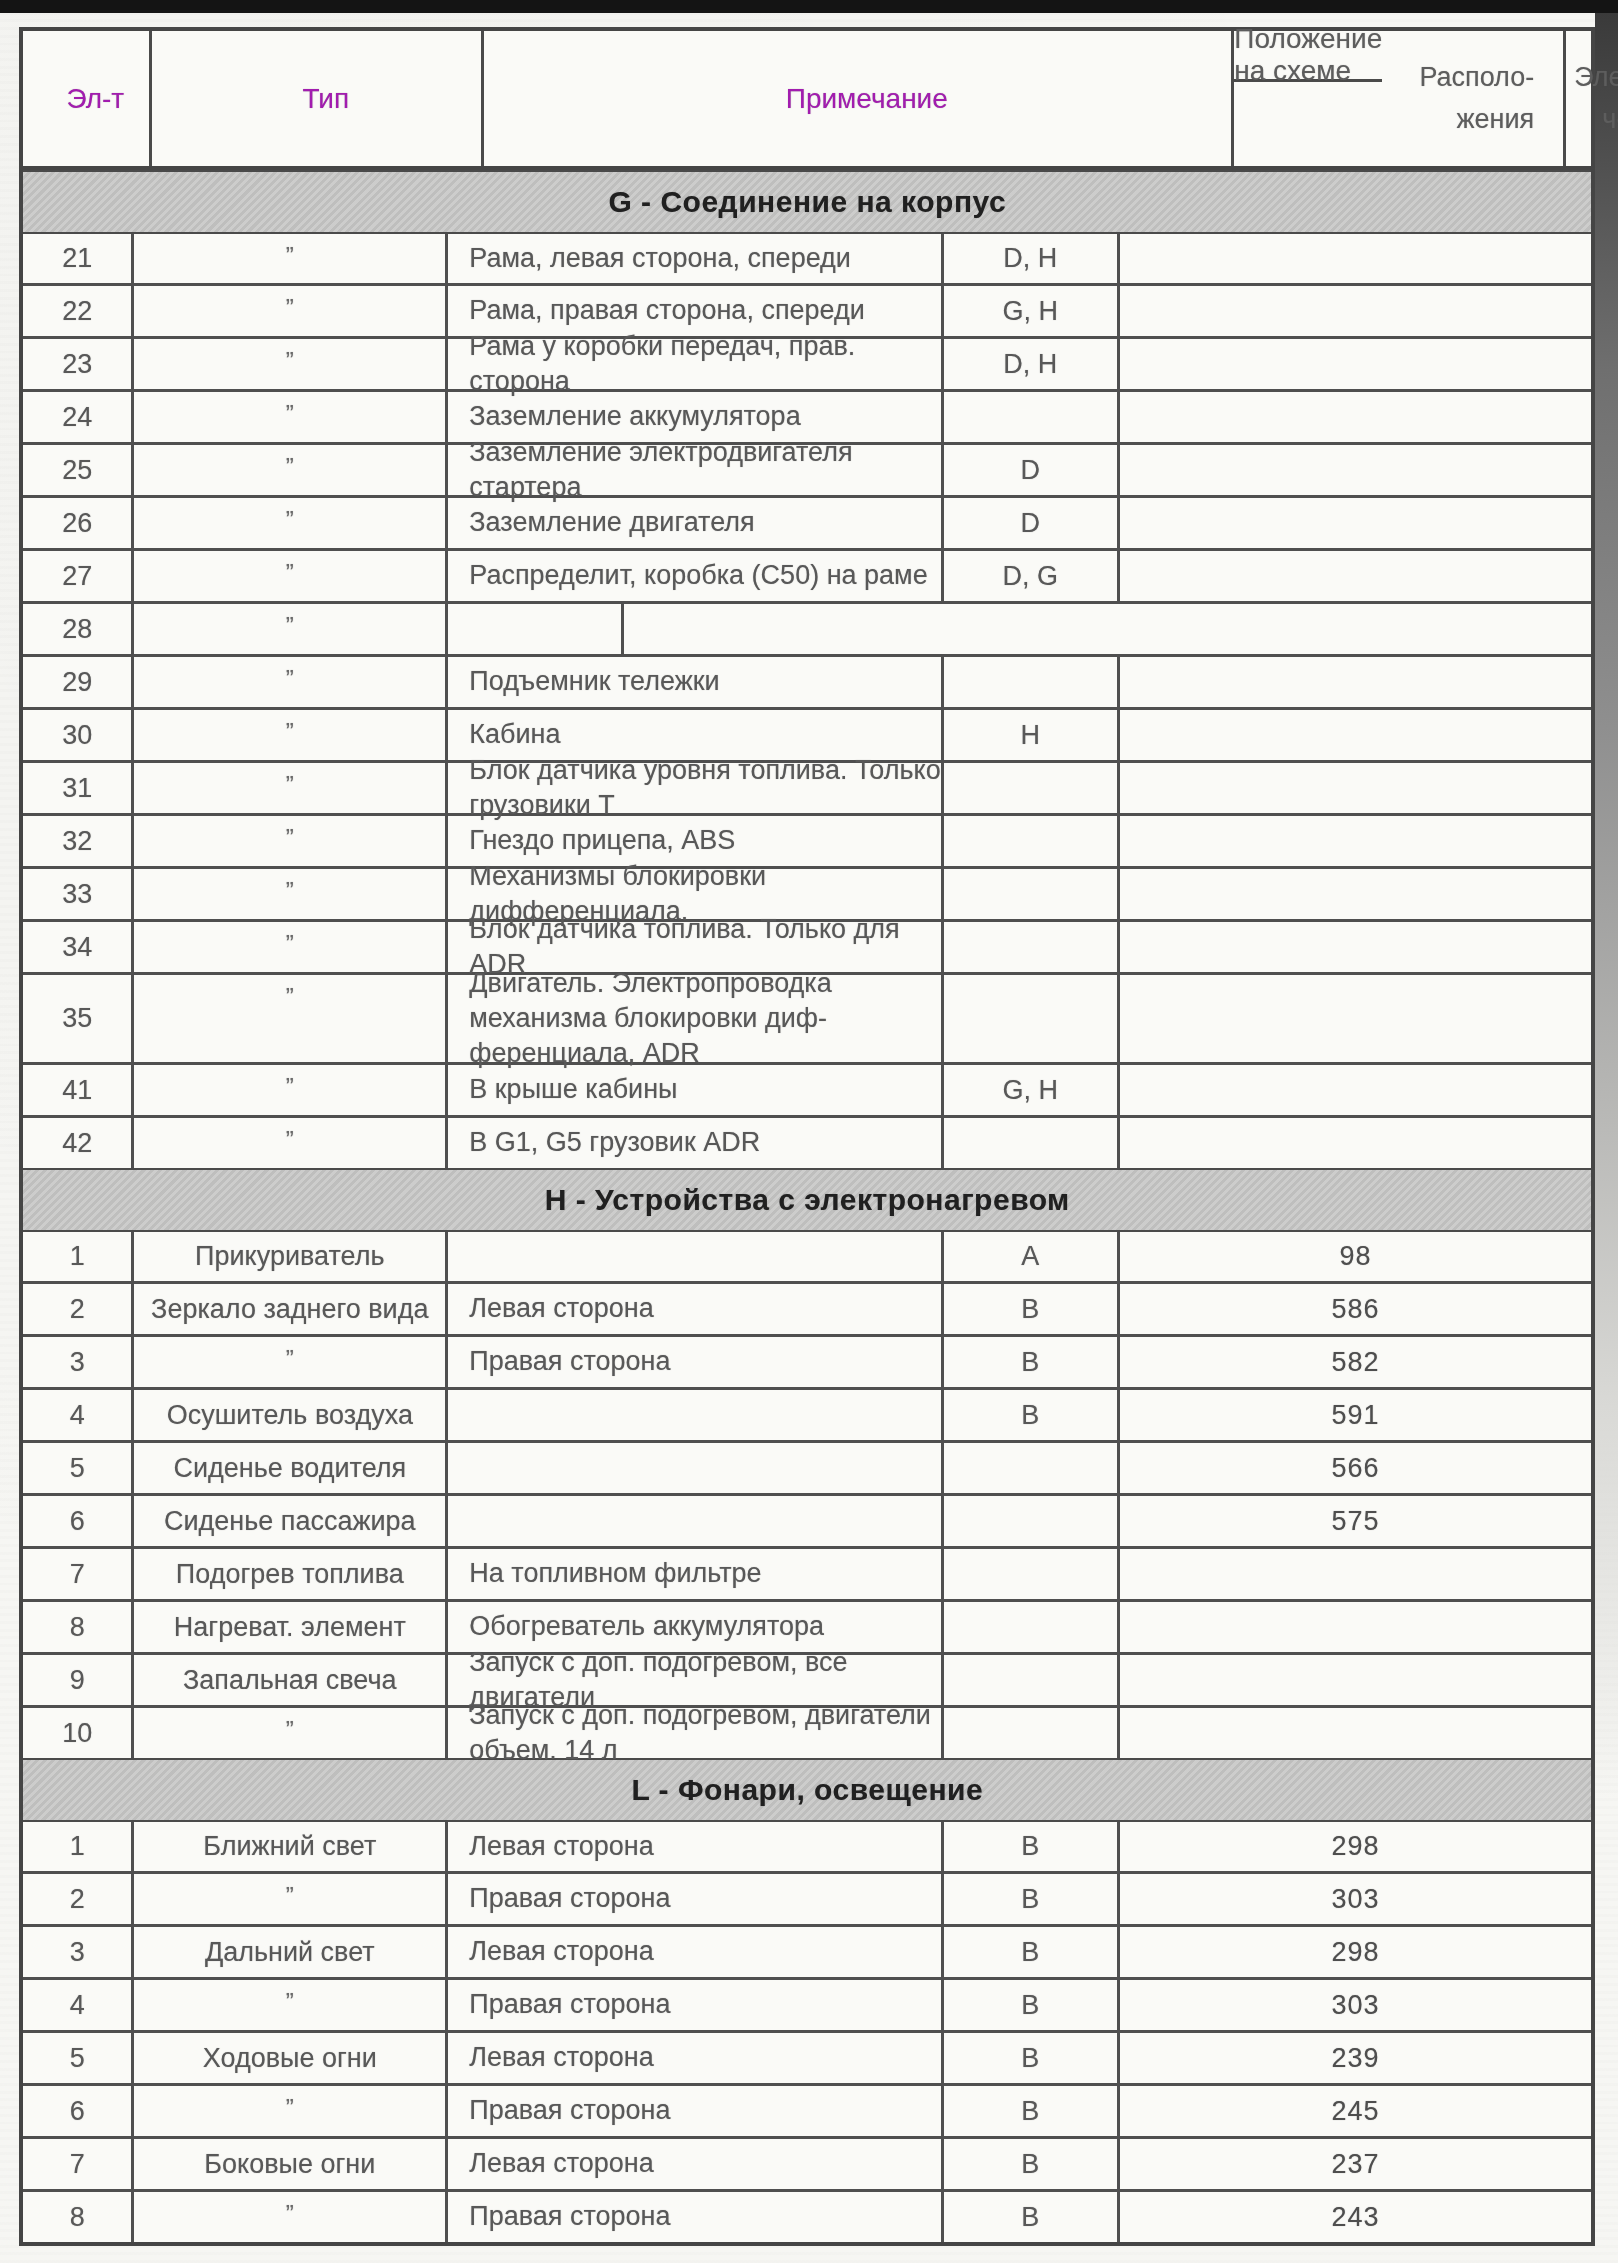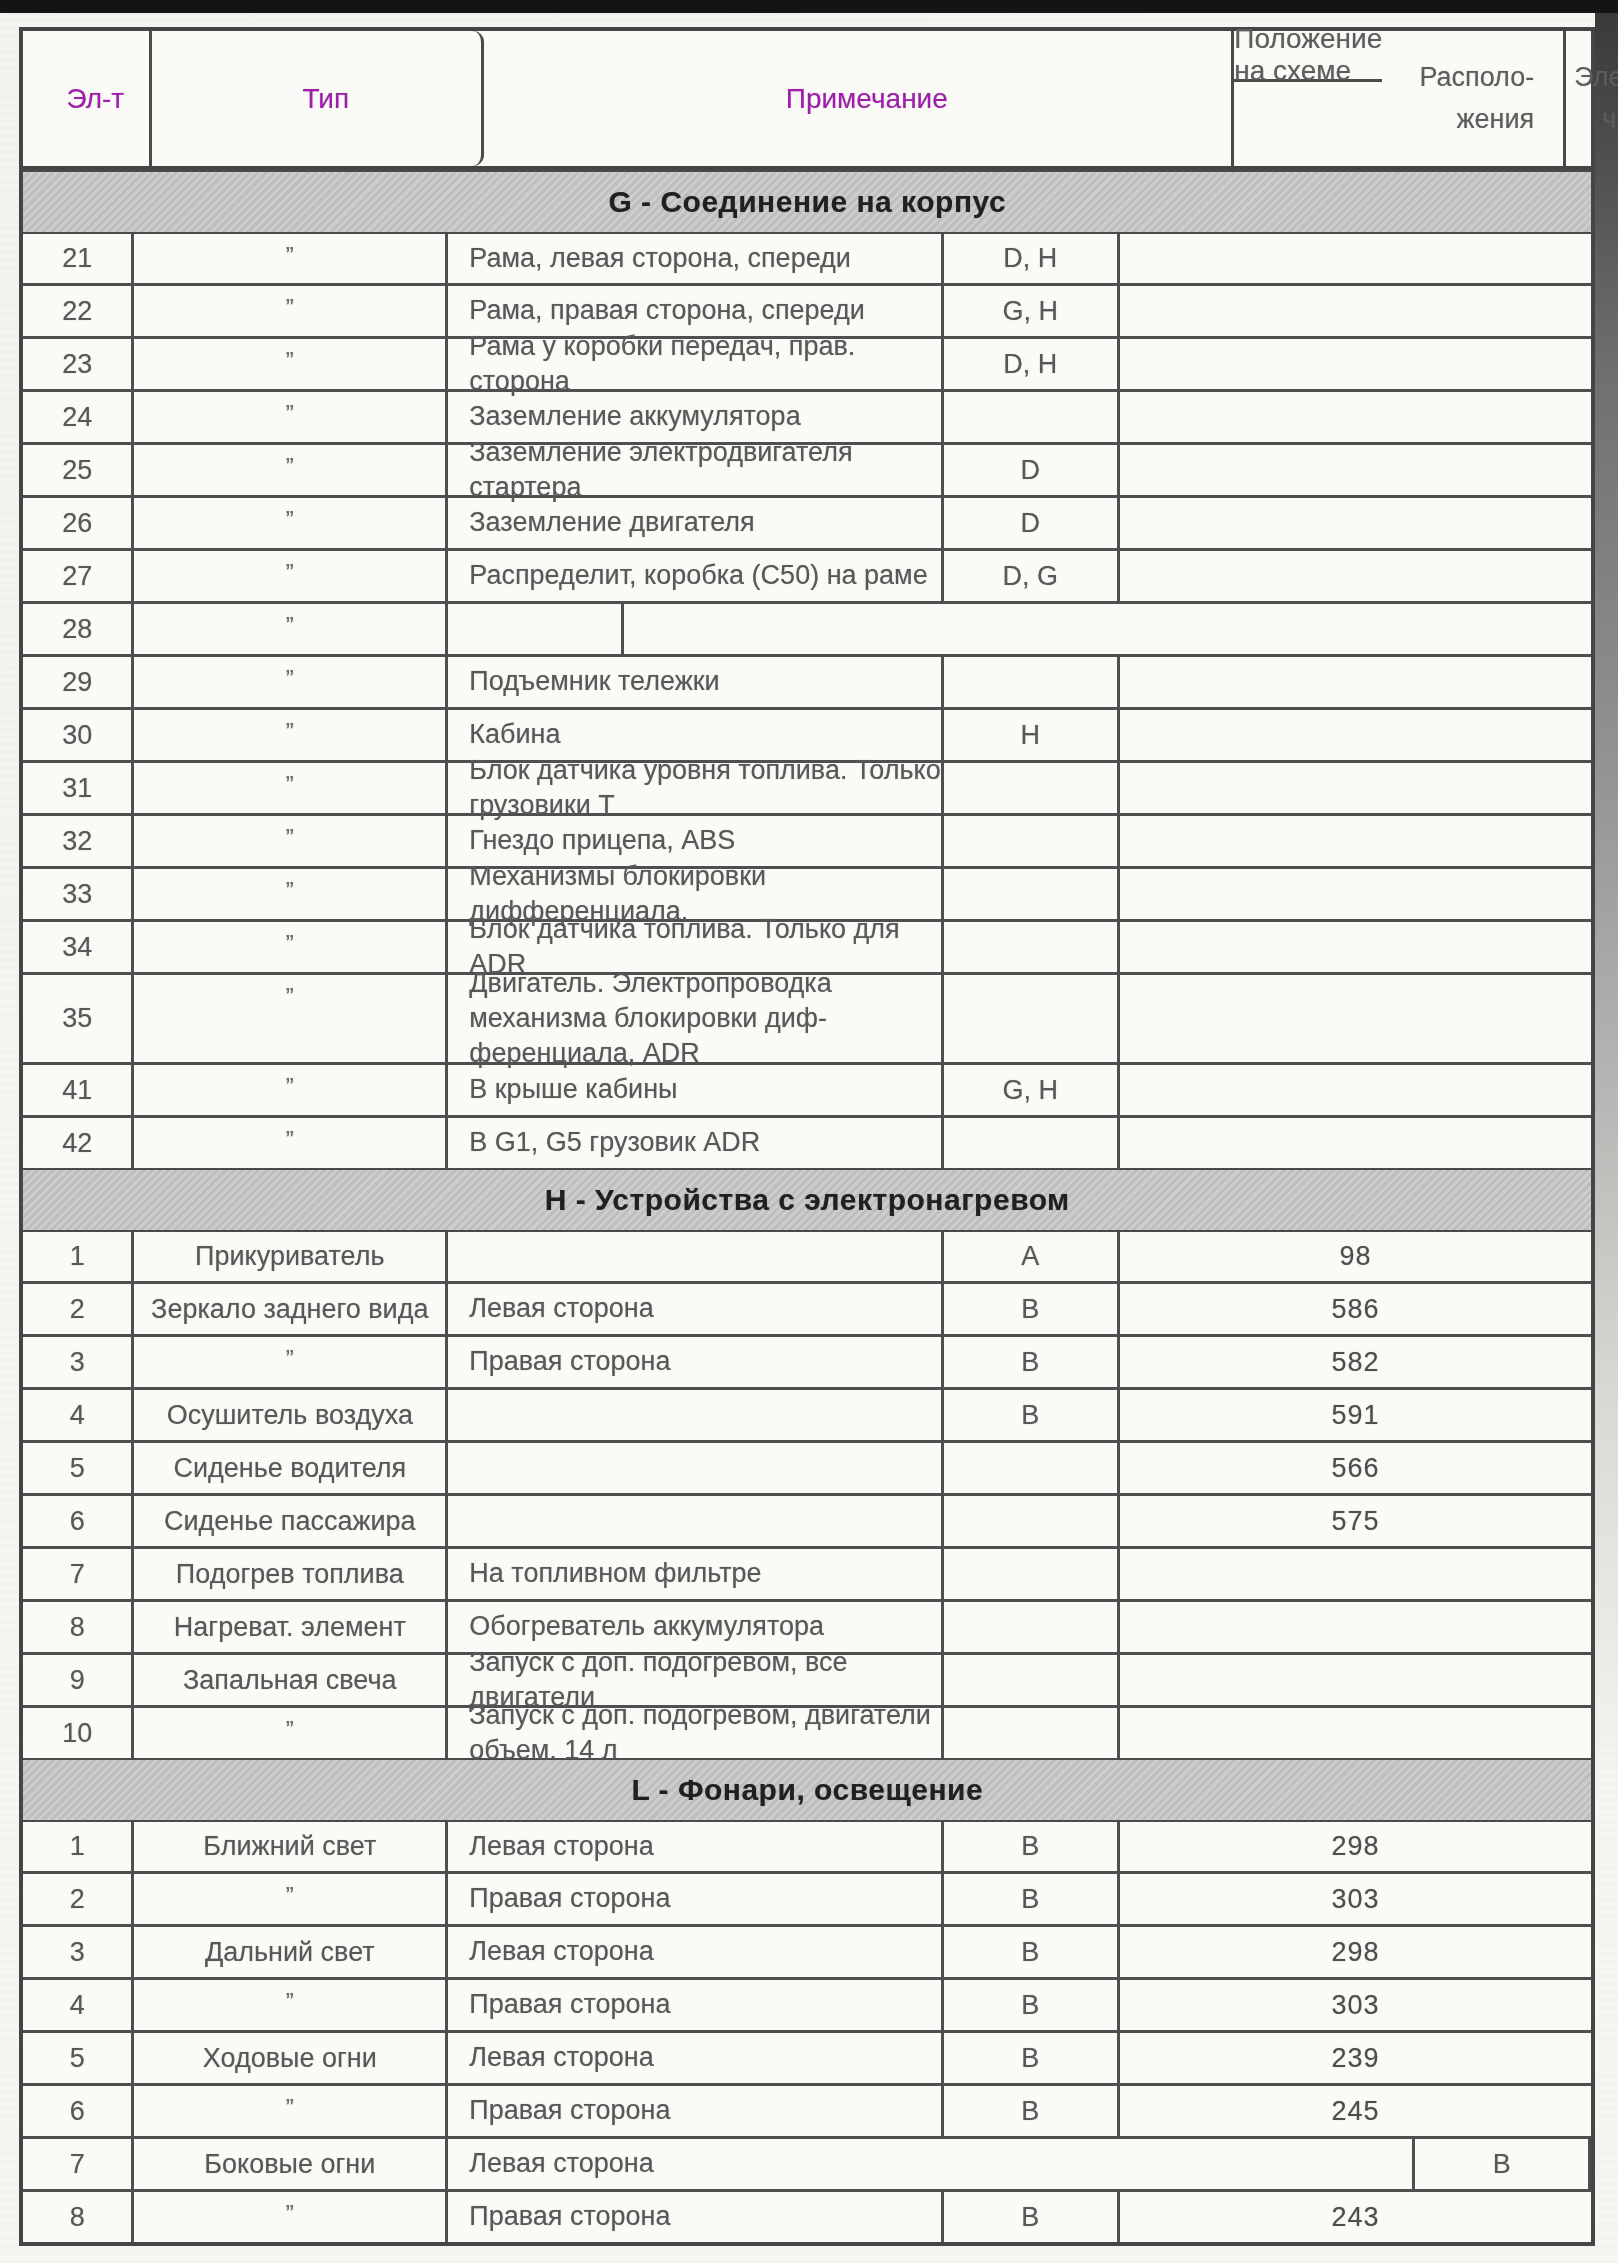--- a/index.html
+++ b/index.html
@@ -21,21 +21,21 @@
     position:absolute;left:19.3px;top:27px;width:1576px;
     box-sizing:border-box;
     border:4.8px solid #454545;
     background:#fafaf7;
     text-shadow:0 0 1px rgba(90,90,90,.5);
   }
   
   .thead{display:flex;height:135px;border-bottom:4.8px solid #454545;}
   .th{display:flex;align-items:center;justify-content:center;color:#a21caf;font-size:28px;padding-left:18px;}
   .th-elt{width:108px;border-right:3.9px solid #4a4a4a;}
-  .th-type{width:311px;border-right:3.9px solid #4a4a4a;border-radius:11px;}
+  .th-type{width:311px;border-right:3.9px solid #4a4a4a;}
   .th-note{flex:1;border-right:3.9px solid #4a4a4a;}
   .th-pos{width:357px;display:flex;flex-direction:row;}
   .th-pos-top{height:48px;border-bottom:3.9px solid #4a4a4a;display:flex;align-items:center;justify-content:center;color:#5d5d5d;font-size:28px;}
   .th-pos-bottom{flex:1;display:flex;}
   .th-sub{display:flex;align-items:center;justify-content:center;text-align:right;line-height:1.55;color:#5d5d5d;font-size:27px;white-space:pre-line;margin-left:8px;}
   .th-loc{width:173px;border-right:3.9px solid #4a4a4a;}
   .th-elec{flex:1;}
   
   .band{
     height:60px;
@@ -314,20 +314,21 @@
           <div class="c c-type ditto">”</div>
           <div class="c c-note">Правая сторона</div>
           <div class="c c-loc">B</div>
           <div class="c c-elec">245</div>
         </div>
         <div class="row">
           <div class="c c-elt">7</div>
           <div class="c c-type">Боковые огни</div>
           <div class="c c-note">Левая сторона</div>
           <div class="c c-loc">B</div>
+          <div class="c c-elec">237</div>
         </div>
         <div class="row">
           <div class="c c-elt">8</div>
           <div class="c c-type ditto">”</div>
           <div class="c c-note">Правая сторона</div>
           <div class="c c-loc">B</div>
           <div class="c c-elec">243</div>
         </div>
       </div>
 

